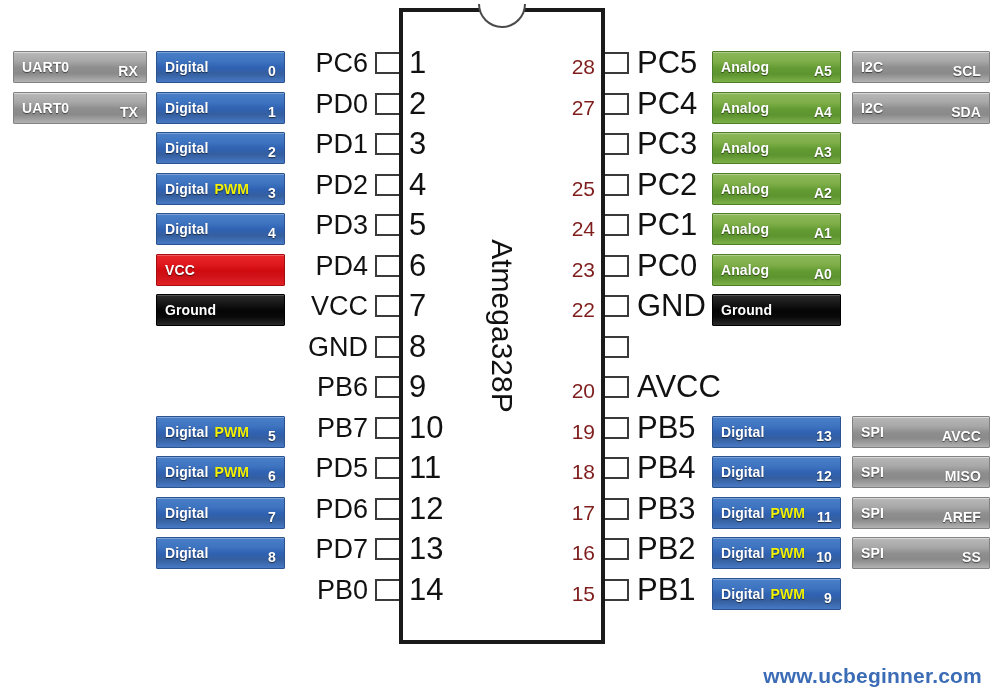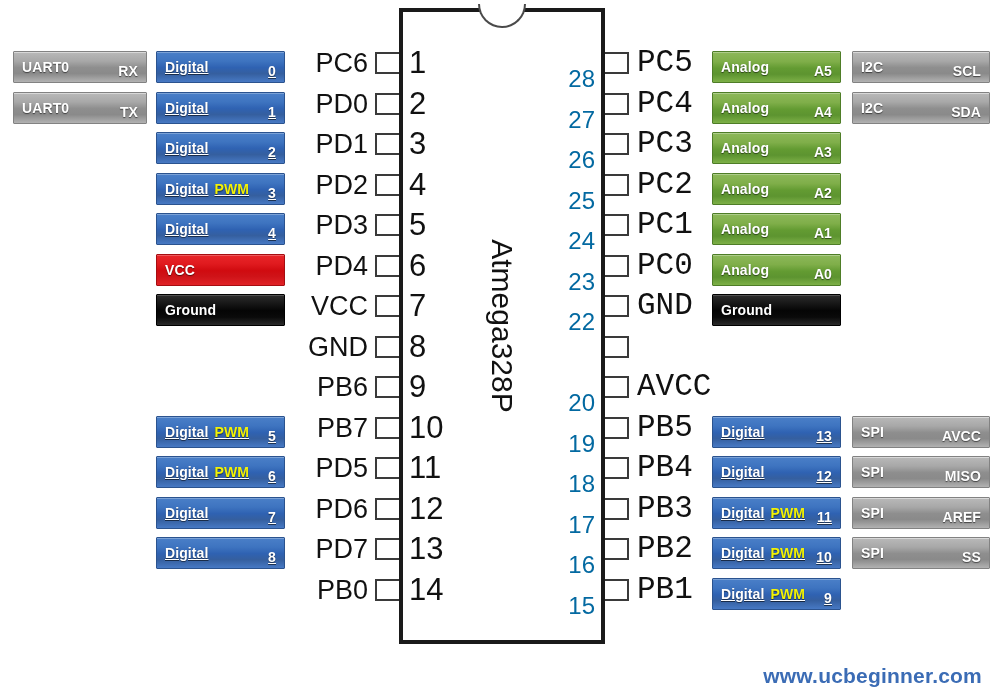--- a/index.html
+++ b/index.html
@@ -112,25 +112,25 @@
     color: #111;
     z-index: 6;
     font-family: "Liberation Sans", sans-serif;
   }
 
   
   .right-num {
     position: absolute;
     left: 443px;
     width: 152px;
-    top: 16px;
+    top: 4px;
     height: 40px;
     line-height: 40px;
-    font-size: 24px;
-    color: #0369a1;
+    font-size: 21px;
+    color: #7f1d1d;
     text-align: right;
     z-index: 6;
     font-family: "Liberation Sans", sans-serif;
   }
   .right-stub {
     position: absolute;
     left: 603px;
     top: 9px;
     width: 26px;
     height: 22px;
@@ -141,21 +141,21 @@
   }
   .right-name {
     position: absolute;
     left: 637px;
     top: 0;
     height: 40px;
     line-height: 40px;
     font-size: 31px;
     color: #111;
     white-space: nowrap;
-    font-family: Liberation Mono, monospace;
+    font-family: Liberation Sans, sans-serif;
   }
 
   
   .badge {
     position: absolute;
     height: 32px;
     box-sizing: border-box;
     display: flex;
     align-items: center;
     padding: 0 8px;
@@ -178,21 +178,20 @@
   .badge .b-right {
     margin-left: auto;
     margin-top: 8px;
   }
 
   .badge.blue {
     background: linear-gradient(to bottom,
         #4a7fc8 0%, #3e74c0 30%, #2f62b2 52%, #355f9f 72%, #4779c4 100%);
     border: 1px solid #2b538f;
     box-shadow: inset 0 1px 0 rgba(255,255,255,0.28);
-    text-decoration: underline;
   }
   .badge.green {
     background: linear-gradient(to bottom,
         #8db85a 0%, #7fae49 32%, #639b32 54%, #5d9430 74%, #7db047 100%);
     border: 1px solid #4e7d27;
     box-shadow: inset 0 1px 0 rgba(255,255,255,0.3);
   }
   .badge.gray {
     background: linear-gradient(to bottom,
         #b9b9b9 0%, #a8a8a8 30%, #8e8e8e 52%, #8a8a8a 72%, #b2b2b2 100%);
@@ -243,21 +242,20 @@
         <div class="left-stub"></div>
         <div class="left-num">2</div>
         <div class="right-num">27</div>
         <div class="right-stub"></div>
         <div class="right-name">PC4</div>
       </div>
       <div class="pin-row" style="top: 124px;">
         <div class="left-name">PD1</div>
         <div class="left-stub"></div>
         <div class="left-num">3</div>
-        <div class="right-num">26</div>
         <div class="right-stub"></div>
         <div class="right-name">PC3</div>
       </div>
       <div class="pin-row" style="top: 164.5px;">
         <div class="left-name">PD2</div>
         <div class="left-stub"></div>
         <div class="left-num">4</div>
         <div class="right-num">25</div>
         <div class="right-stub"></div>
         <div class="right-name">PC2</div>

